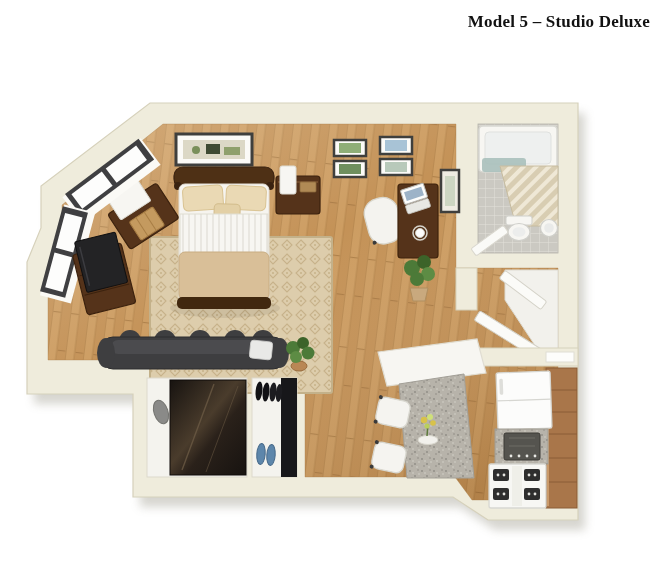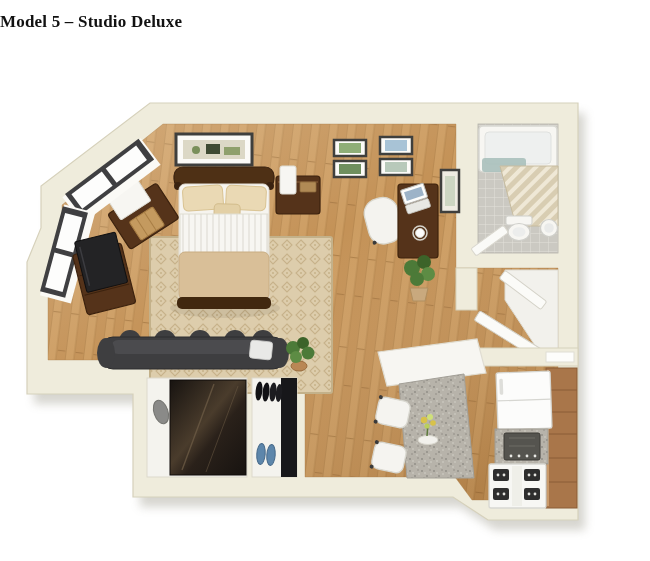--- a/index.html
+++ b/index.html
@@ -1,18 +1,18 @@
 <!DOCTYPE html>
 <html style="--background: #ffffff; --title-text: #111111; --wall-fill: #efecdc; --wall-edge: #d6d1bb; --wood-light: #cd9d62; --wood-mid: #c49257; --wood-dark: #aa7a43; --rug-base: #ddcdac; --rug-pattern: #c7b28a; --tile-base: #cbc9c2; --tile-grout: #e3e1db; --granite: #b7b3aa; --fixture-white: #f7f6f2; --dark-wood: #55331a; --charcoal: #3e3e40; --bed-tan: #d9bf98; --plant-green: #4c7a38; --water-teal: #a9c0bb; --shoe-blue: #5d86ab; --frame-dark: #3f3f3d;"><head>
 <meta charset="utf-8">
 <style>
   html,body{margin:0;padding:0;background:#ffffff;}
   .canvas{position:relative;width:650px;height:561px;background:var(--background,#ffffff);overflow:hidden;
           font-family:"Liberation Serif", serif;}
-  .title{position:absolute;top:12px;left:0;width:100%;text-align:left;margin:0;
+  .title{position:absolute;top:12px;left:0;width:100%;text-align:right;margin:0;
          font-size:17px;font-weight:bold;letter-spacing:.2px;color:var(--title-text,#111111);}
   svg{position:absolute;top:0;left:0;}
 </style>
 </head>
 <body>
 
 <div class="canvas">
   <h1 class="title">Model 5 – Studio Deluxe</h1>
 
   <svg viewBox="0 0 650 561" width="650" height="561" aria-label="floor plan">

